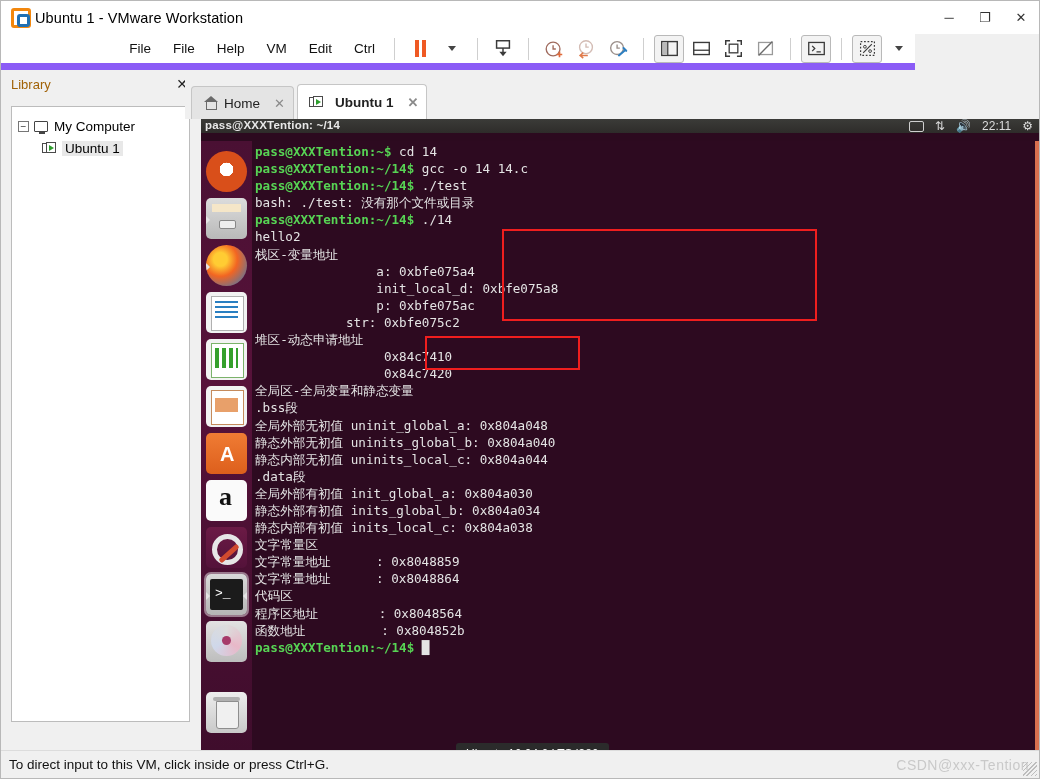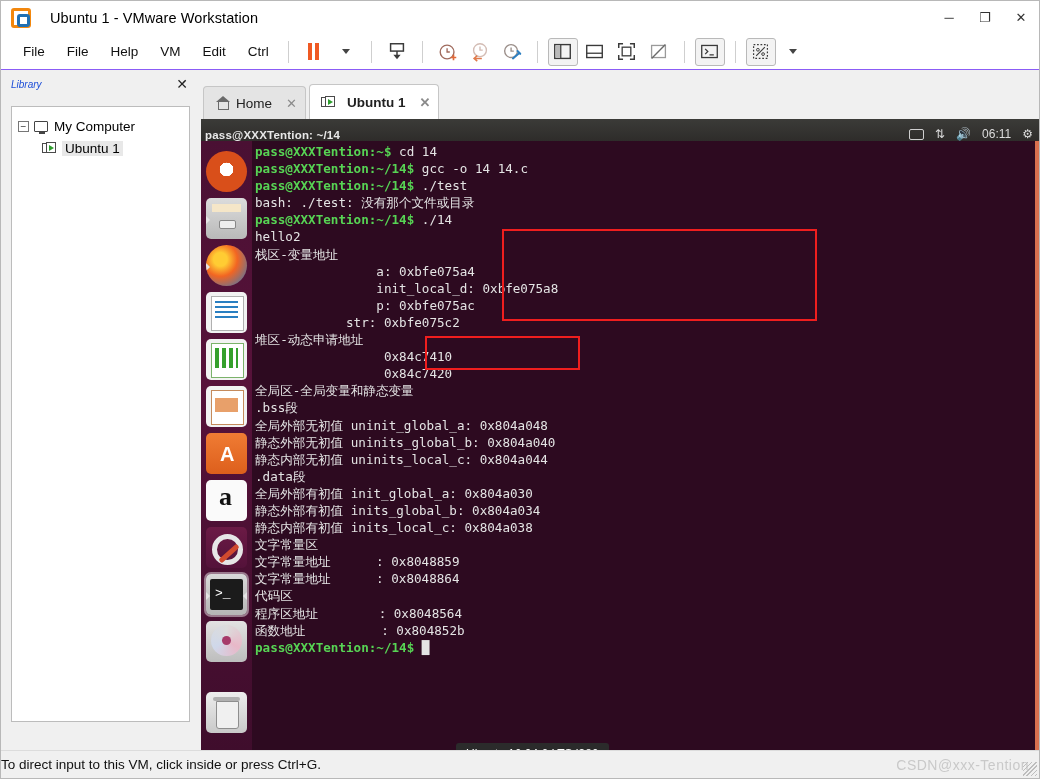--- a/index.html
+++ b/index.html
@@ -27,35 +27,36 @@
   }
   .vm-logo .outer {
     position: absolute; left: 0; top: 0; width: 20px; height: 20px;
     border: 3px solid #f2870d; border-radius: 3px; background: #fff;
   }
   .vm-logo .inner {
     position: absolute; left: 6px; top: 6px; width: 13px; height: 13px;
     border: 3px solid #1f6fb2; border-radius: 3px; background: #fff;
   }
   .title-text {
-    margin-left: 19px; font-size: 14.5px; color: #000; letter-spacing: 0.1px;
+    margin-left: 4px; font-size: 14.5px; color: #000; letter-spacing: 0.1px;
   }
   .win-ctrls {
     position: absolute; right: 0; top: 0; height: 33px; display: flex;
   }
   .win-btn {
     width: 36px; height: 33px; display: flex; align-items: center; justify-content: center;
     color: #333; font-size: 13px;
   }
 
   
   .menubar {
-    position: absolute; left: 0; top: 33px; width: 1038px; height: 36px;
+    position: absolute; left: 0; top: 33px; width: 914px; height: 36px;
     background: #ffffff; display: flex; align-items: center;
-    border-bottom: 1px solid #8b5cf6;
+    border-bottom: 7px solid #8b5cf6;
+    justify-content: flex-end;
   }
   .menu-item {
     padding: 4px 10px; font-size: 13.5px; color: #111; margin-left: 2px;
   }
   .menu-item:first-child { margin-left: 12px; }
   .tb-sep {
     width: 1px; height: 22px; background: #cfcfcf; margin: 0 9px;
   }
   .tb-btn {
     width: 30px; height: 28px; display: flex; align-items: center; justify-content: center;
@@ -70,21 +71,21 @@
   .pause-ico i { display: block; width: 4px; height: 17px; background: #ef5923; }
 
   
   .library {
     position: absolute; left: 0; top: 69px; width: 199px; height: 680px;
     background: #f0f0f0;
   }
   .lib-header {
     height: 28px; display: flex; align-items: center; padding: 0 8px 0 10px;
   }
-  .lib-title { font-size: 10px; color: #1d4ed8; flex: 1; font-style: italic; }
+  .lib-title { font-size: 13px; color: #a16207; flex: 1; }
   .lib-close { font-size: 14px; color: #222; padding: 0 4px; }
   .lib-search {
     margin: 2px 10px 0 10px; height: 25px; background: #fff;
     border: 1px solid #a0a0a0; display: flex; align-items: center; padding: 0 4px;
   }
   .mag {
     width: 11px; height: 11px; border: 1.6px solid #555; border-radius: 50%;
     position: relative; margin: 0 5px 0 3px; flex: none;
   }
   .mag::after {
@@ -123,21 +124,21 @@
   .vm-ico .b1 { position: absolute; left: 0; top: 1px; width: 9px; height: 10px; border: 1.5px solid #4a4a4a; background:#fff;}
   .vm-ico .b2 { position: absolute; left: 4px; top: 0px; width: 10px; height: 11px; border: 1.5px solid #4a4a4a; background: #fff; }
   .vm-ico .play {
     position: absolute; left: 7px; top: 3px; width: 0; height: 0;
     border-left: 5px solid #2d9e2d; border-top: 3.5px solid transparent; border-bottom: 3.5px solid transparent;
   }
   .tree-row.selected .lbl { background: #e8e8e8; padding: 0 3px; }
 
   
   .tabstrip {
-    position: absolute; left: 196px; top: 69px; width: 838px; height: 49px;
+    position: absolute; left: 184px; top: 69px; width: 838px; height: 49px;
     background: #f0f0f0; display: flex; align-items: flex-end; padding-left: 6px;
   }
   .tab {
     height: 33px; display: flex; align-items: center; padding: 0 8px 0 11px;
     background: #e4e4e4; border: 1px solid #c6c6c6; border-bottom: none;
     border-radius: 4px 4px 0 0; margin-right: 3px; font-size: 13.5px; color: #222;
   }
   .tab.active { background: #ffffff; font-weight: bold; height: 35px; }
   .tab .tlabel { margin: 0 14px 0 6px; }
   .tab .tclose { color: #8a8a8a; font-size: 13px; }
@@ -152,23 +153,23 @@
     content: ''; position: absolute; left: 3px; top: 6px; width: 9px; height: 7px;
     border: 1.5px solid #6a6a6a; border-top: none;
   }
 
   
   .vmscreen {
     position: absolute; left: 200px; top: 118px; width: 838px; height: 631px;
     background: #2c0a1f; overflow: hidden;
   }
   .ubuntu-panel {
-    position: absolute; left: 0; top: 0; width: 838px; height: 22px;
+    position: absolute; left: 0; top: 0; width: 838px; height: 14px;
     background: linear-gradient(#3b3b38, #2e2c2a);
-    display: flex; align-items: flex-end; color: #e8e8e8; font-size: 11.5px;
+    display: flex; align-items: flex-start; color: #e8e8e8; font-size: 11.5px;
   }
   .panel-title { margin-left: 4px; font-weight: bold; letter-spacing: 0.2px; }
   .panel-right { position: absolute; right: 6px; display: flex; align-items: center; gap: 11px; }
   .panel-right .pitem { display: flex; align-items: center; color: #dcdcdc; font-size: 12px; }
   .kbd-ico {
     width: 15px; height: 11px; border: 1.4px solid #cfcfcf; border-radius: 2px;
     display: block;
   }
   .launcher {
     position: absolute; left: 0; top: 22px; width: 51px; height: 609px;
@@ -245,21 +246,21 @@
     content: ''; position: absolute; left: -6px; top: 7px;
     border-top: 5px solid transparent; border-bottom: 5px solid transparent; border-right: 6px solid #2b2b2b;
   }
 
   
   .statusbar {
     position: absolute; left: 0; bottom: 0; width: 1038px; height: 28px;
     background: #f0f0f0; display: flex; align-items: center;
     border-top: 1px solid #dcdcdc;
   }
-  .status-text { font-size: 13.5px; color: #111; }
+  .status-text { margin-left: 8px; font-size: 13.5px; color: #111; }
   .watermark {
     position: absolute; right: 10px; font-size: 14px; color: #c9c9c9;
     letter-spacing: 0.5px; font-family: "Liberation Sans", sans-serif;
   }
   .scroll-corner {
     position: absolute; right: 2px; bottom: 2px; width: 14px; height: 14px;
     background: repeating-linear-gradient(135deg,#bdbdbd 0 1px,transparent 1px 3px);
   }
 </style>
 </head>
@@ -428,21 +429,21 @@
   <div class="vmscreen">
 
     <div class="ubuntu-panel">
       <span class="panel-title">pass@XXXTention: ~/14</span>
       <span class="panel-right">
         <span class="pitem">
             <span class="kbd-ico"></span>
           </span>
         <span class="pitem">⇅</span>
         <span class="pitem">🔊</span>
-        <span class="pitem">06:11</span>
+        <span class="pitem">22:11</span>
         <span class="pitem">⚙</span>
       </span>
     </div>
 
     <div class="launcher">
       <div class="lnch ic-ubuntu"></div>
       <div class="lnch ic-files">
           <span class="lnch-arrow left"></span>
         </div>
       <div class="lnch ic-firefox">

